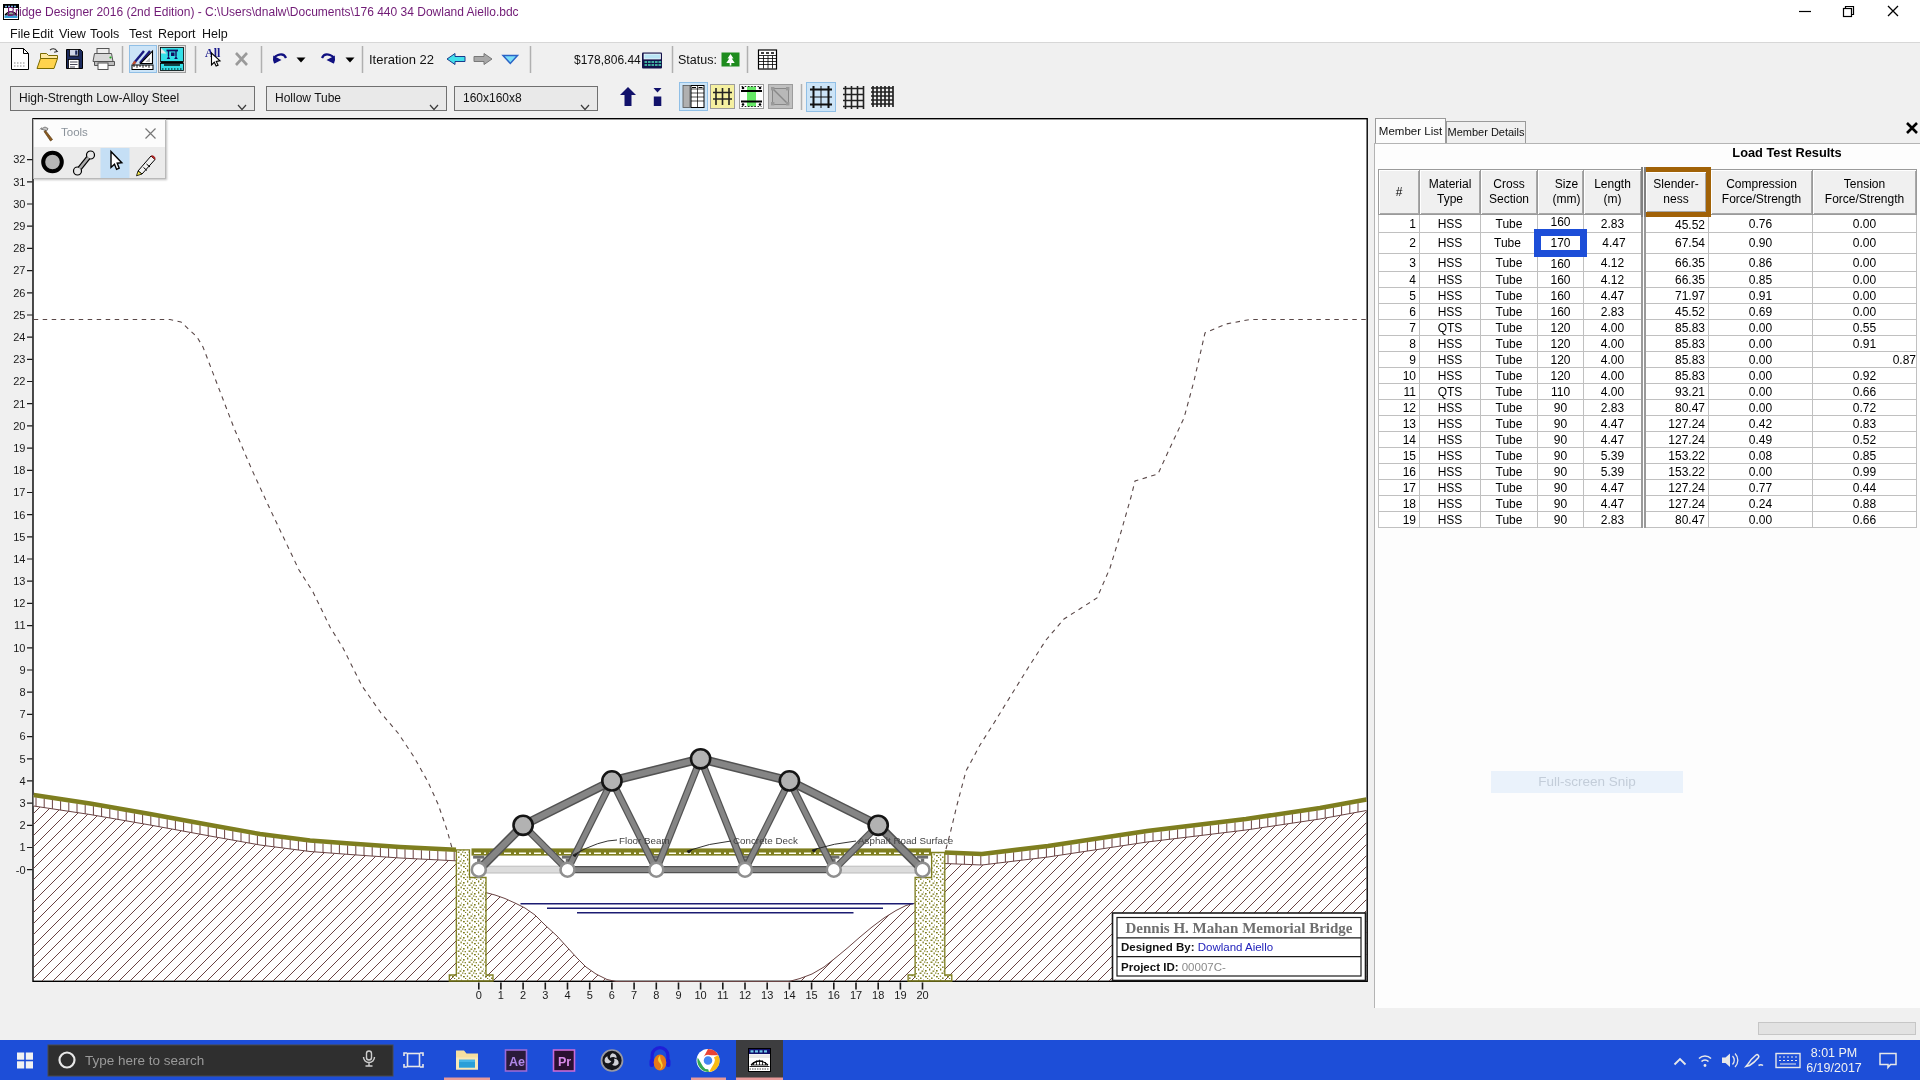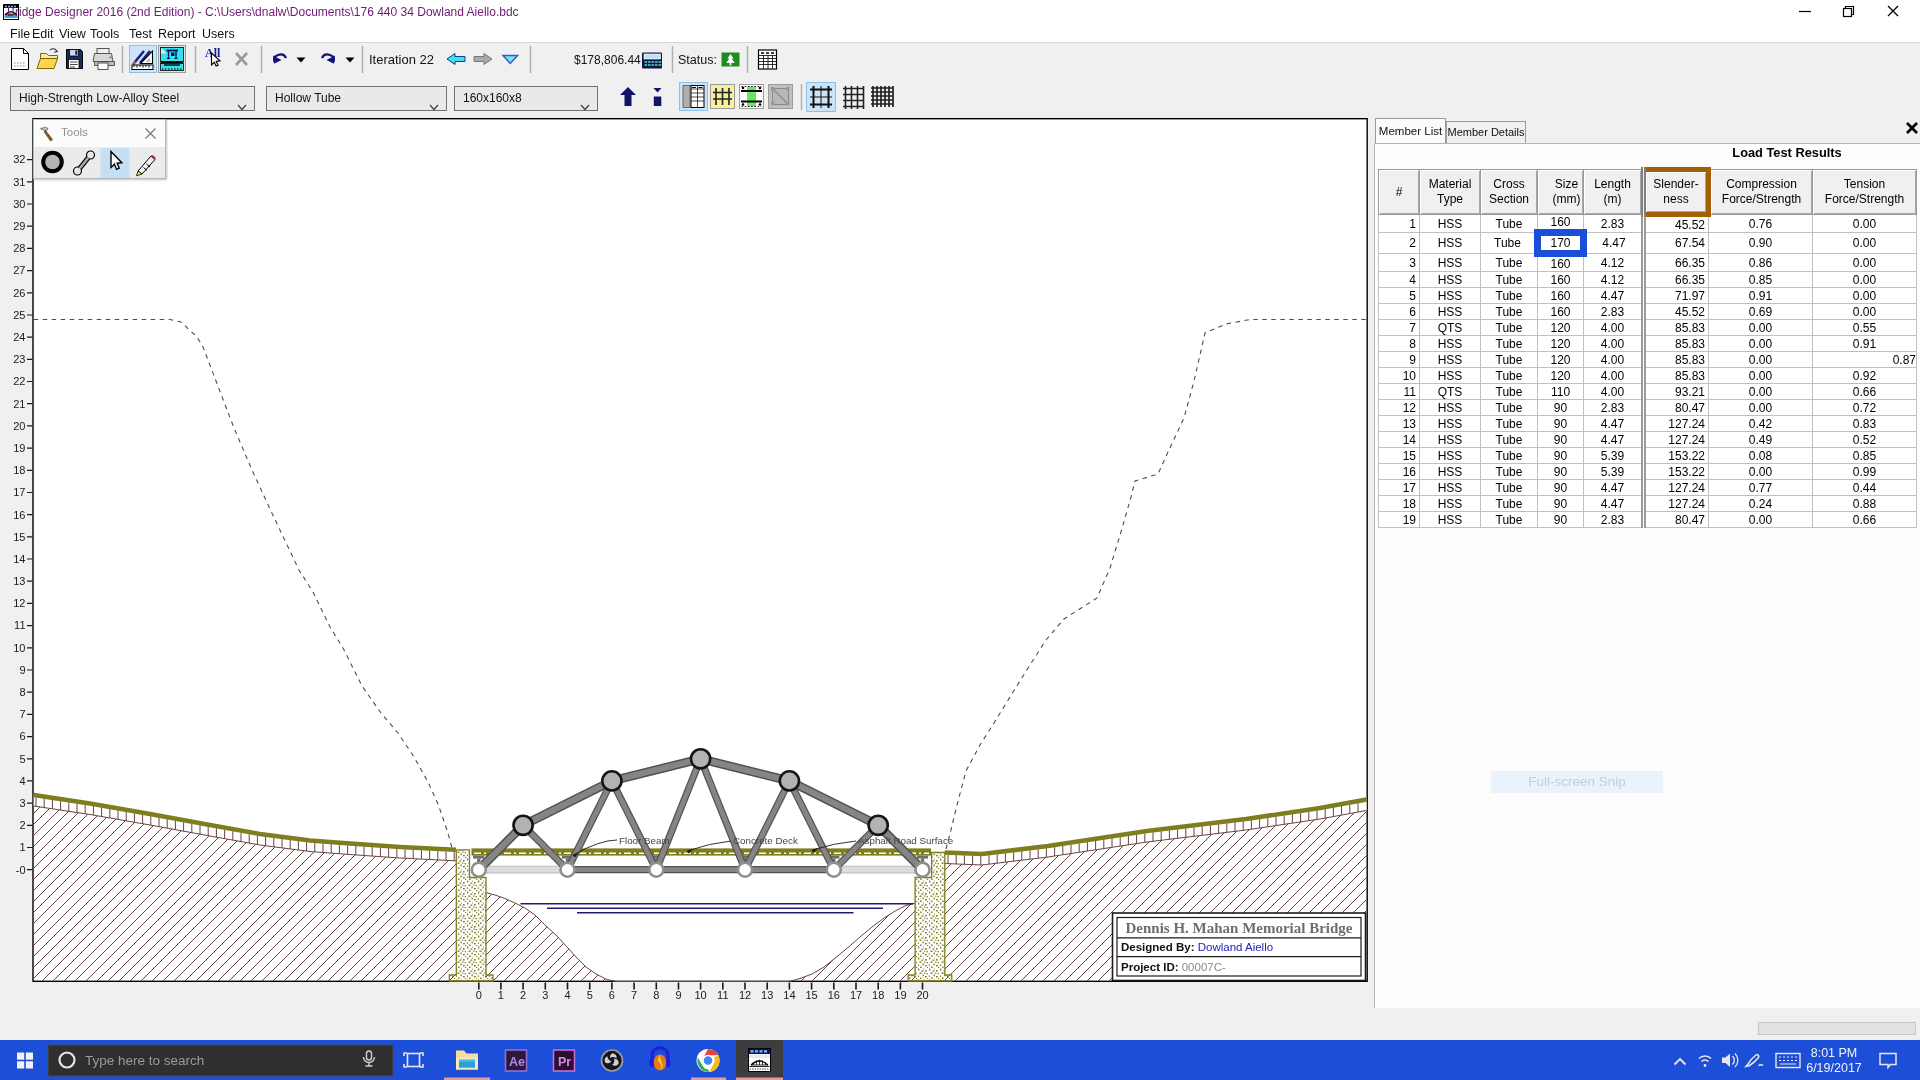--- a/index.html
+++ b/index.html
@@ -39,21 +39,21 @@
     <path d="M108 6 L118 16 M118 6 L108 16" stroke="#000" stroke-width="1.3"></path>
   </svg>
 </div>
 <div class="abs" id="menubar">
   <span class="menuitem" style="left:10px">File</span>
   <span class="menuitem" style="left:32px">Edit</span>
   <span class="menuitem" style="left:59px">View</span>
   <span class="menuitem" style="left:90px">Tools</span>
   <span class="menuitem" style="left:129px">Test</span>
   <span class="menuitem" style="left:158px">Report</span>
-  <span class="menuitem" style="left:202px">Users</span>
+  <span class="menuitem" style="left:202px">Help</span>
 </div>
 <div class="abs" id="toolbar1">
 <svg width="1920" height="33" viewBox="0 44 1920 33">
 
   <g stroke="#b0b0b0" stroke-width="1.5">
     <path d="M122.5 46 L122.5 73"></path>
         <path d="M195.5 46 L195.5 73"></path>
         <path d="M261.5 46 L261.5 73"></path>
     <path d="M362.5 46 L362.5 73"></path>
         <path d="M530.5 46 L530.5 73"></path>
@@ -630,21 +630,21 @@
 <td style="border:1px solid #c0c0c0;background:#fff;text-align:center;vertical-align:middle;">HSS</td>
 <td style="border:1px solid #c0c0c0;background:#fff;text-align:center;vertical-align:middle;">Tube</td>
 <td style="border:1px solid #c0c0c0;background:#fff;text-align:center;vertical-align:middle;">90</td>
 <td style="border:1px solid #c0c0c0;background:#fff;text-align:center;vertical-align:middle;border-right:5px double #9a9a9a;">2.83</td>
 <td style="border:1px solid #c0c0c0;background:#fff;text-align:right;vertical-align:middle;padding-right:3px;">80.47</td>
 <td style="border:1px solid #c0c0c0;background:#fff;text-align:center;vertical-align:middle;">0.00</td>
 <td style="border:1px solid #c0c0c0;background:#fff;text-align:center;vertical-align:middle;">0.66</td>
 </tr>
 </tbody>
     </table>
-<div class="abs" style="left:119px;top:653px;width:172px;height:22px;background:#eaf2fb;color:#c3cdd9;font-size:13.5px;text-align:center;line-height:22px">Full-screen Snip</div>
+<div class="abs" style="left:119px;top:653px;width:192px;height:22px;background:#eaf2fb;color:#c3cdd9;font-size:13.5px;text-align:center;line-height:22px">Full-screen Snip</div>
 </div>
 <div class="abs" id="statusbar">
   <div class="abs" style="left:1758px;top:14px;width:158px;height:13px;background:#e2e2e2;border:1px solid #c6c6c6"></div>
 </div>
 <div class="abs" id="toolspal" style="left:33px;top:119px;width:133px;height:60px;background:#ebebeb;border:1px solid #b9b9b9;box-shadow:1px 1px 2px rgba(0,0,0,0.25)">
   <div class="abs" style="left:0;top:0;width:131px;height:27px;background:#fcfcfc"></div>
   <svg class="abs" style="left:5px;top:6px" width="16" height="16" viewBox="0 0 16 16">
     <path d="M2 3 L6 1 L9 2.5 L8 4.5 L5 4 Z" fill="#c9c9c9" stroke="#555" stroke-width="0.7"></path>
     <path d="M6.5 4.5 L13.5 13.5 L11.5 15 L5 5.5 Z" fill="#8a5a20" stroke="#5a3a10" stroke-width="0.7"></path>
     <path d="M2.5 1.5 L1 3.5" stroke="#888" stroke-width="1"></path>

